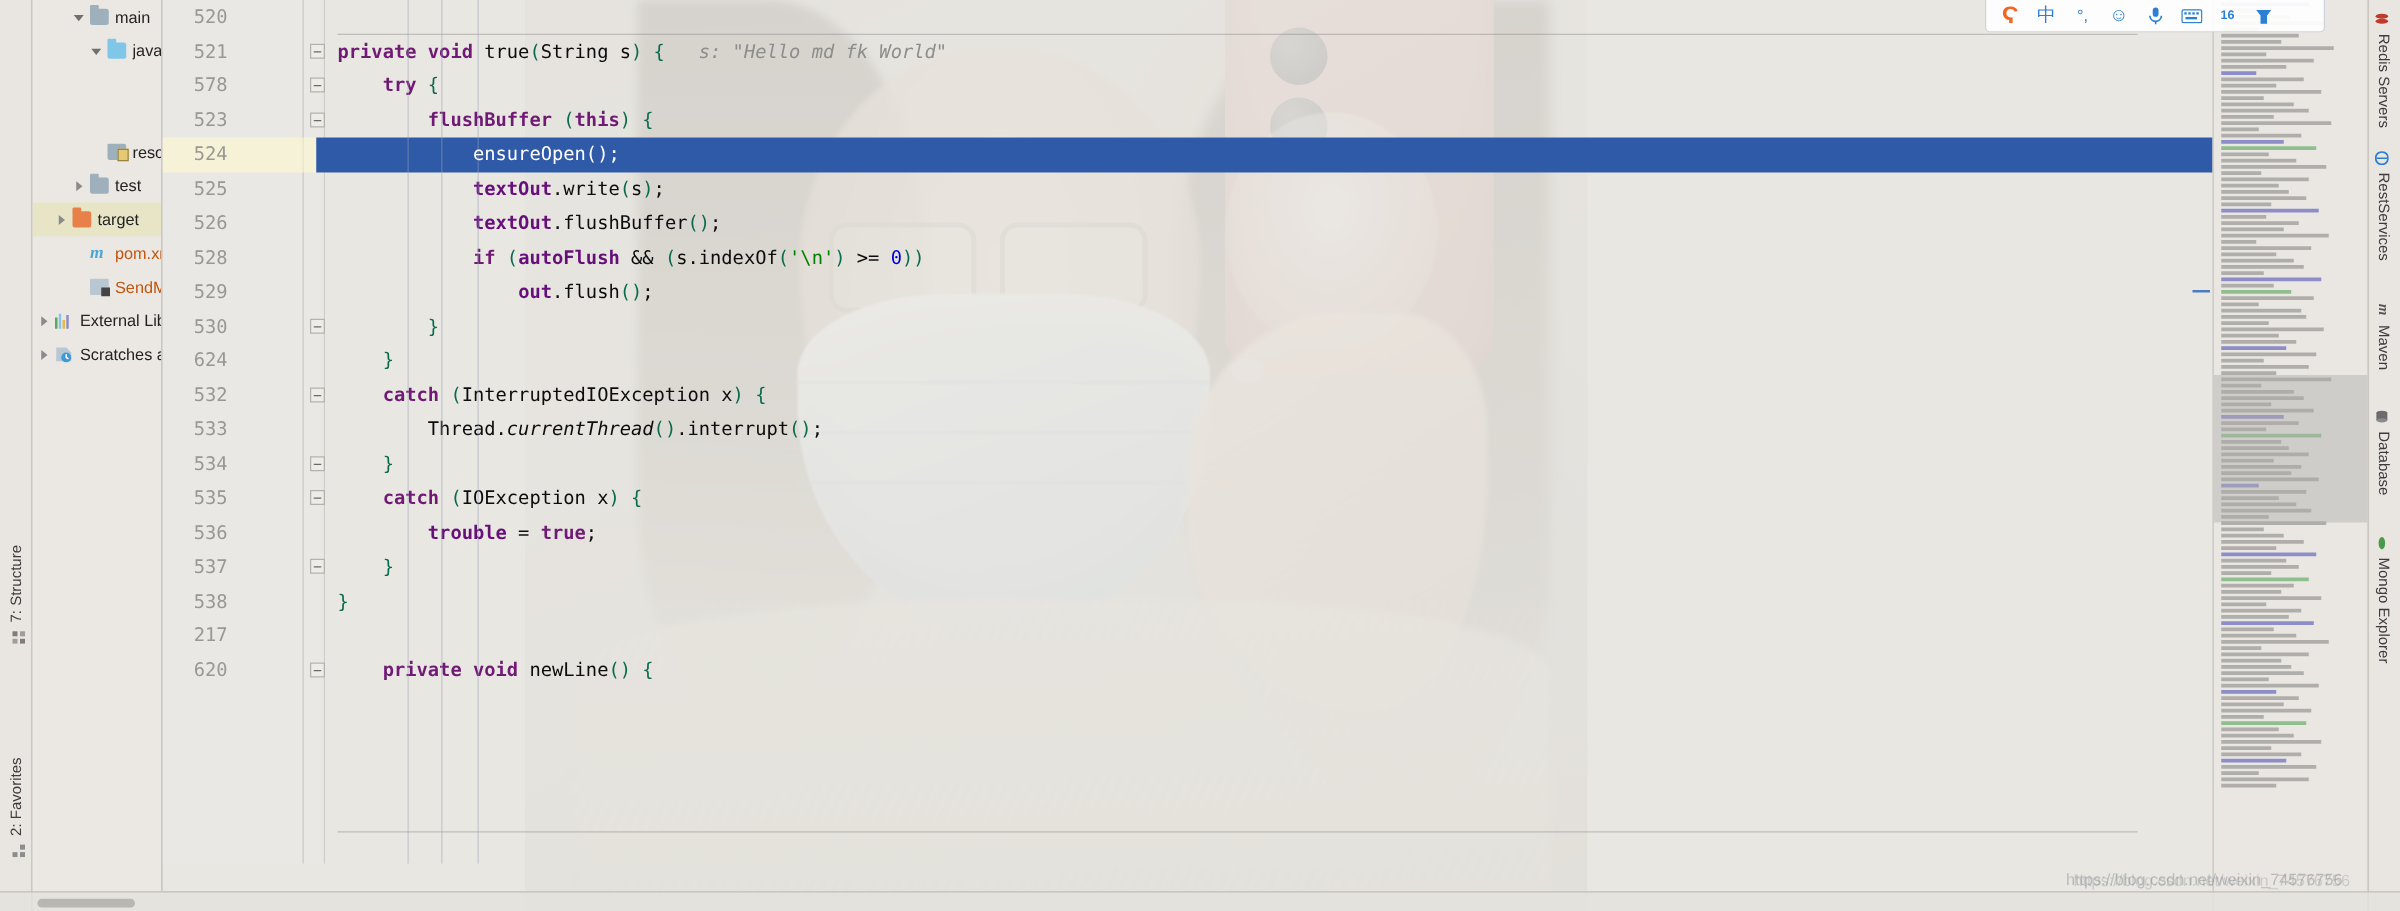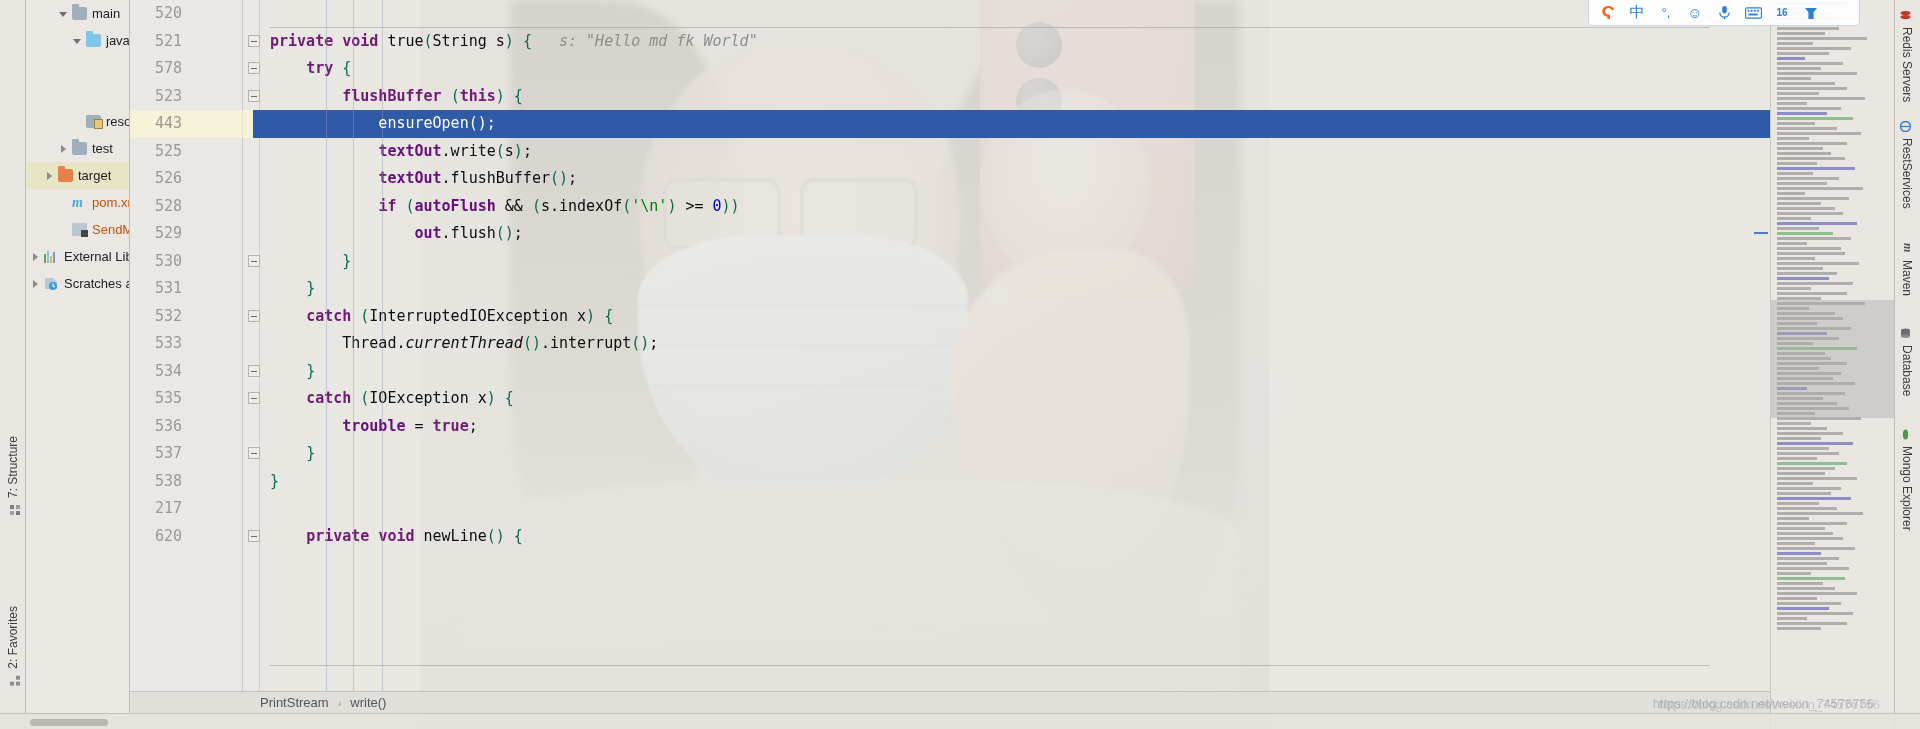--- a/index.html
+++ b/index.html
@@ -395,21 +395,21 @@
         </div>
         <div class="ln">
           <span class="num">523</span>
           <span class="fold">
             <span></span>
           </span>
           <span class="code"><span>        </span><span class="kw">flushBuffer </span><span class="par">(</span><span class="kw">this</span><span class="par">)</span><span> </span><span class="par">{</span></span>
         </div>
         <div class="ln current">
           <div class="sel-band"></div>
-          <span class="num">443</span>
+          <span class="num">524</span>
           <span class="code"><span class="white">            ensureOpen();</span></span>
         </div>
         <div class="ln">
           <span class="num">525</span>
           <span class="code"><span>            </span><span class="fld">textOut</span><span>.write</span><span class="par">(</span><span>s</span><span class="par">)</span><span>;</span></span>
         </div>
         <div class="ln">
           <span class="num">526</span>
           <span class="code"><span>            </span><span class="fld">textOut</span><span>.flushBuffer</span><span class="par">()</span><span>;</span></span>
         </div>
@@ -422,21 +422,21 @@
           <span class="code"><span>                </span><span class="fld">out</span><span>.flush</span><span class="par">()</span><span>;</span></span>
         </div>
         <div class="ln">
           <span class="num">530</span>
           <span class="fold">
             <span></span>
           </span>
           <span class="code"><span>        </span><span class="par">}</span></span>
         </div>
         <div class="ln">
-          <span class="num">531</span>
+          <span class="num">624</span>
           <span class="code"><span>    </span><span class="par">}</span></span>
         </div>
         <div class="ln">
           <span class="num">532</span>
           <span class="fold">
             <span></span>
           </span>
           <span class="code"><span>    </span><span class="kw">catch </span><span class="par">(</span><span>InterruptedIOException x</span><span class="par">)</span><span> </span><span class="par">{</span></span>
         </div>
         <div class="ln">
@@ -658,25 +658,20 @@
     <div class="vtab" style="top:423px">
       <span class="vicon">
         <svg viewBox="0 0 11 11" width="11" height="11">
             <ellipse cx="5.5" cy="5.5" rx="2.6" ry="5" fill="#4a9a4a"></ellipse>
           </svg>
       </span>
       <span>Mongo Explorer</span>
     </div>
   </div>
 
-  <div class="breadcrumb">
-    <span>PrintStream</span>
-    <span class="sep">›</span>
-    <span>write()</span>
-  </div>
 
   <div class="statusbar">
     <div class="hscroll"></div>
   </div>
 
 </div>
 
 <div class="ime">
   <span class="ic logo">Ϛ</span>
   <span class="ic">中</span>

